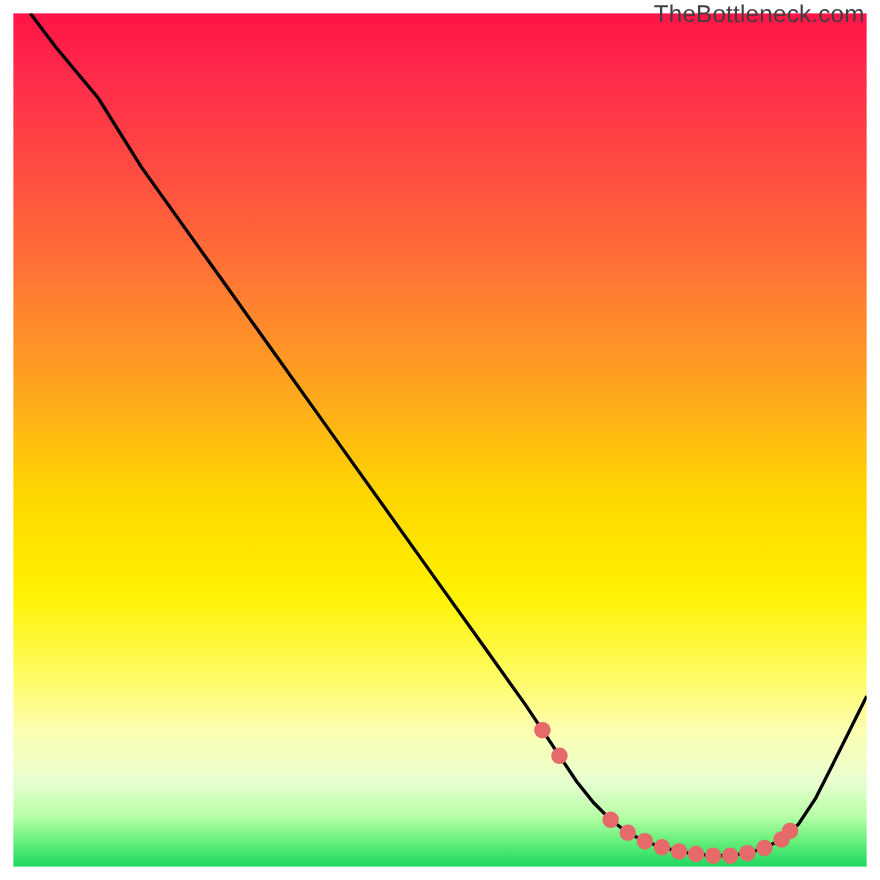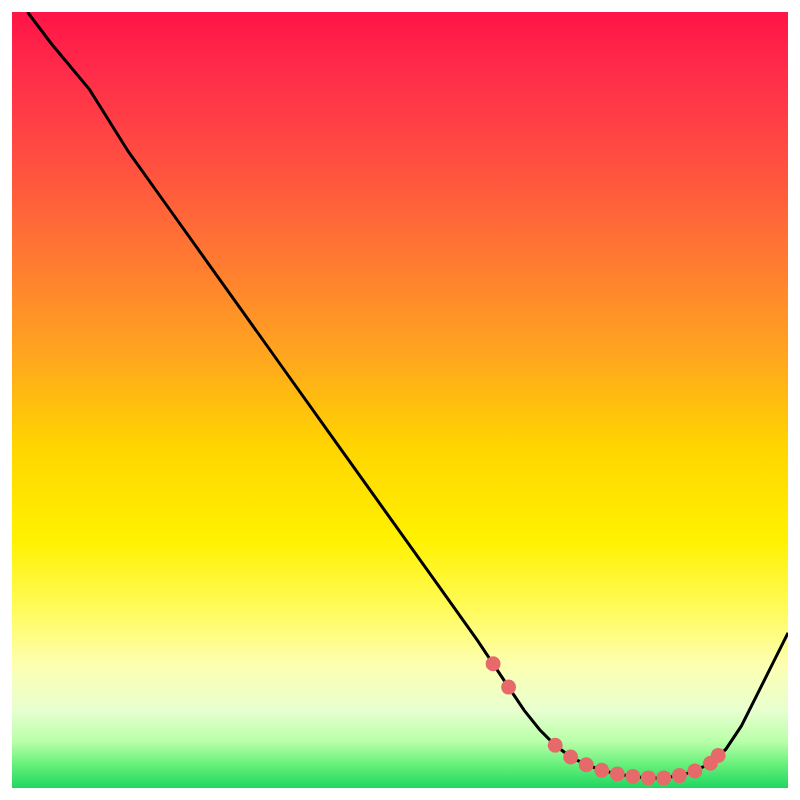--- a/index.html
+++ b/index.html
@@ -90,13 +90,14 @@
           <circle class="dot" cx="620.8" cy="764.4" r="7.5"></circle>
           <circle class="dot" cx="636.3" cy="765.9" r="7.5"></circle>
           <circle class="dot" cx="651.8" cy="765.9" r="7.5"></circle>
           <circle class="dot" cx="667.4" cy="763.6" r="7.5"></circle>
           <circle class="dot" cx="682.9" cy="758.9" r="7.5"></circle>
           <circle class="dot" cx="698.4" cy="751.2" r="7.5"></circle>
           <circle class="dot" cx="706.2" cy="743.4" r="7.5"></circle>
         </g>
     </svg>
   </div>
+  <div class="watermark">TheBottleneck.com</div>
 </div>
 
 </body></html>

